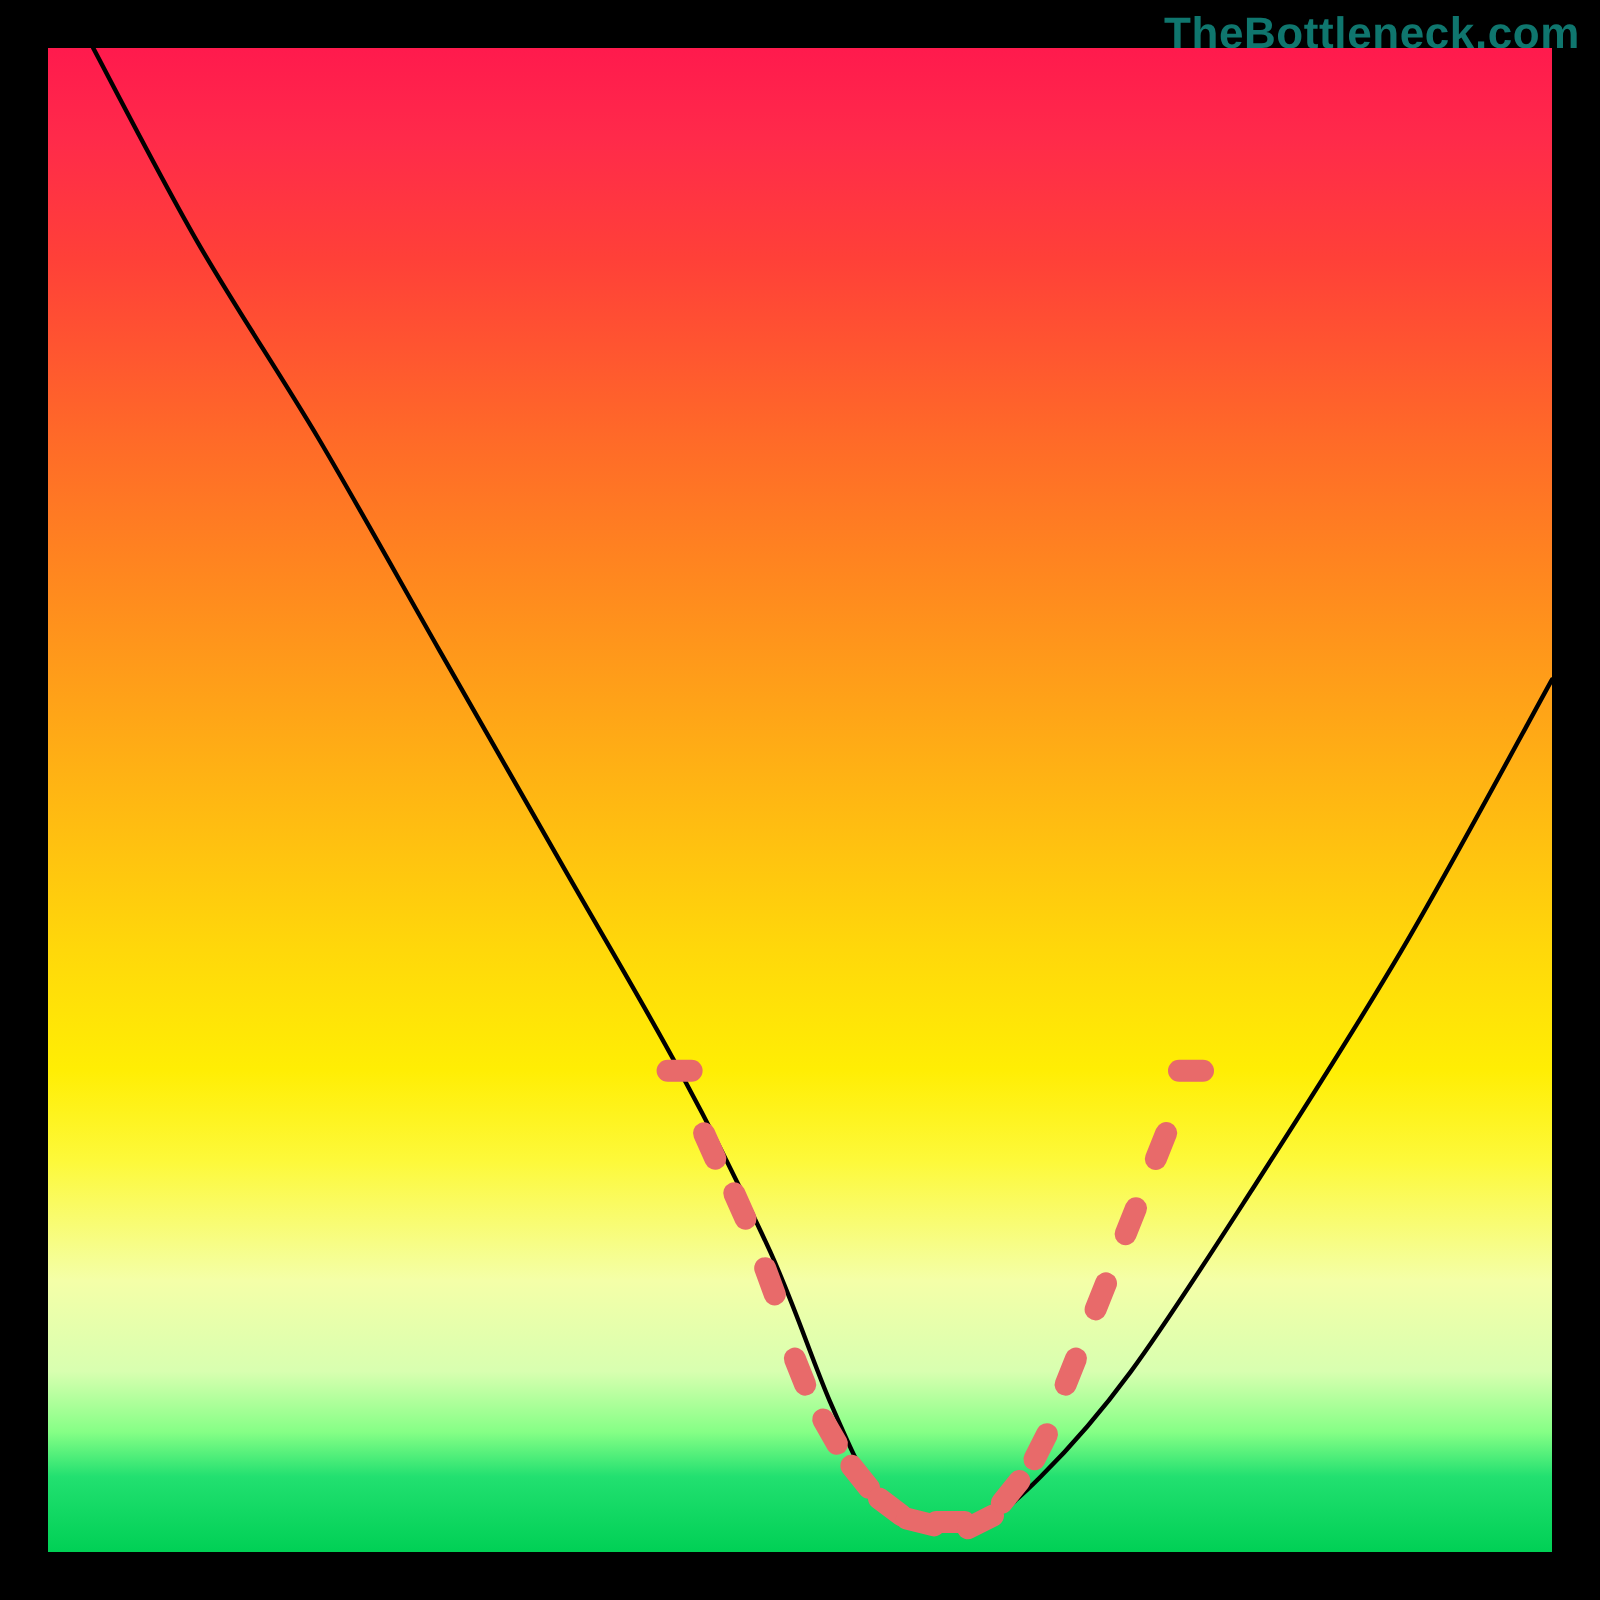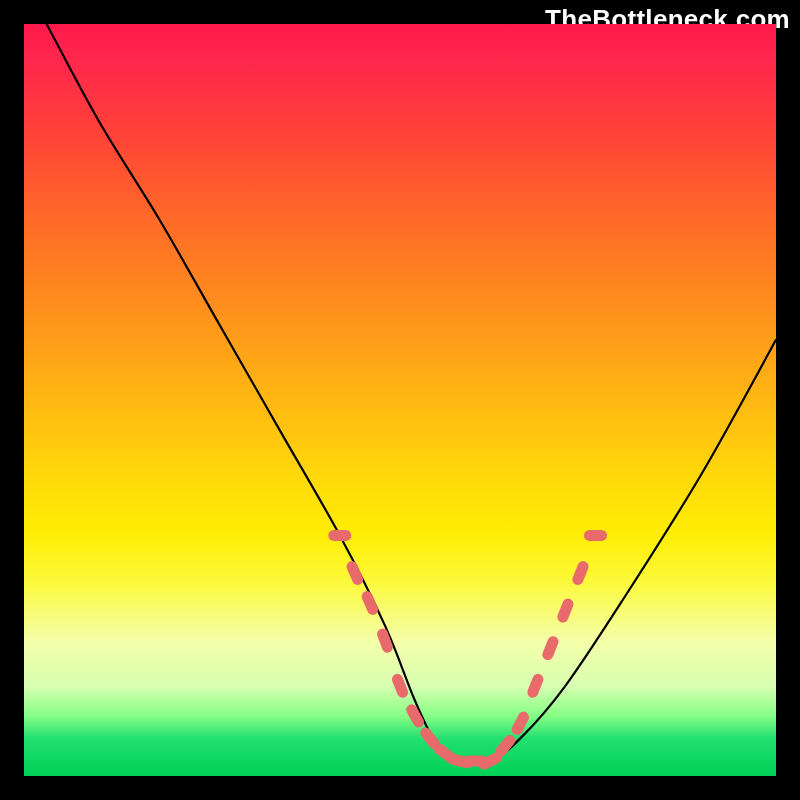--- a/index.html
+++ b/index.html
@@ -41,22 +41,22 @@
       #d8ffb0 88%,
       #86ff86 92%,
       #22e070 95%,
       #00d055 100%
     );
   }
   .watermark {
     position: absolute;
     top: 4px;
     right: 10px;
-    color: #ffffff;
-    font-size: 26px;
+    color: #0f766e;
+    font-size: 22px;
     font-weight: 600;
     letter-spacing: 0.3px;
     user-select: none;
   }
   svg.curve {
     position: absolute;
     top: 0;
     left: 0;
     width: 752px;
     height: 752px;

